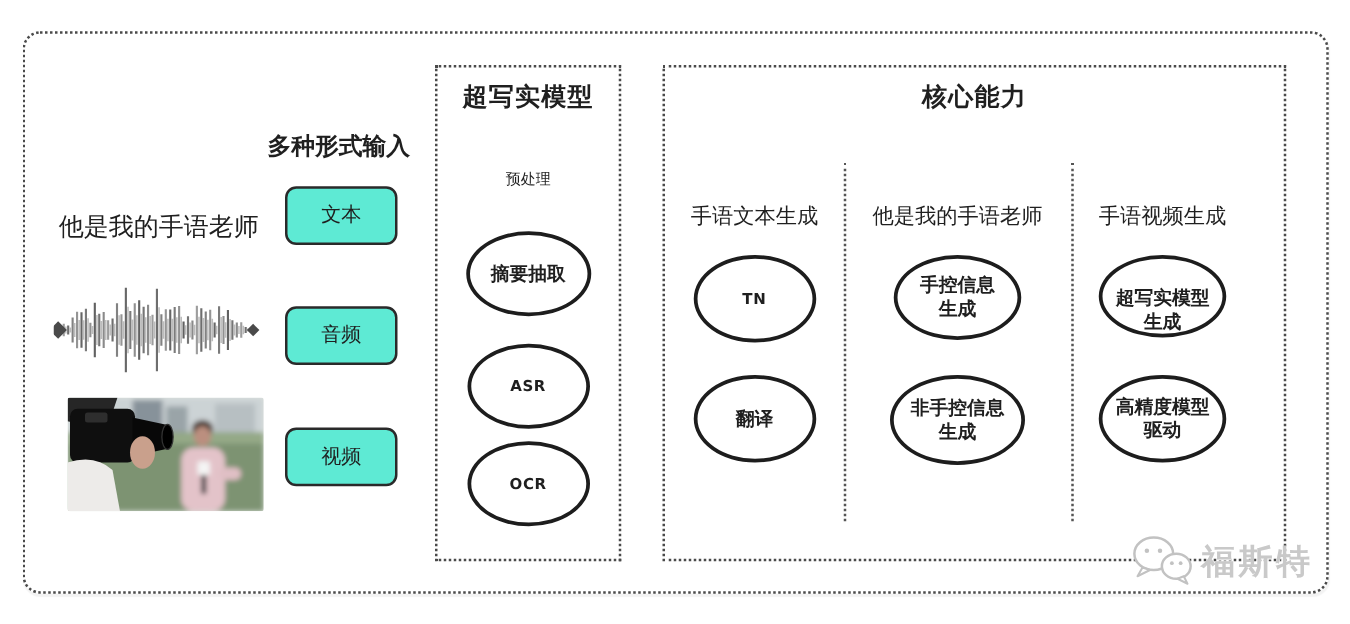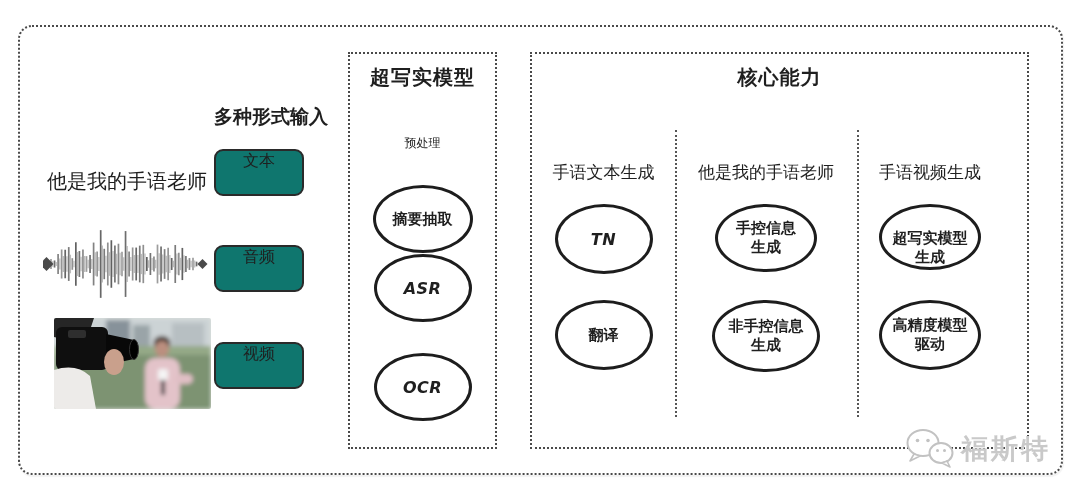--- a/index.html
+++ b/index.html
@@ -7,25 +7,25 @@
   .stage{position:relative;width:1080px;height:499px;background:#fff;}
   .frame{position:absolute;left:18px;top:25px;width:1041px;height:446px;
     border:2px dotted #4a4a4a;border-radius:14px;box-shadow:1px 2px 1px rgba(0,0,0,0.05);}
   .dashed-box{position:absolute;border:2px dotted #4a4a4a;background:transparent;}
   .box-title{position:absolute;top:10px;left:0;width:100%;text-align:center;
     font-size:20px;font-weight:700;letter-spacing:1px;}
   .sub-label{position:absolute;width:100%;text-align:center;font-size:12px;font-weight:500;}
   .ellipse{position:absolute;border:3px solid #1d1d1d;border-radius:50%;
     display:flex;align-items:center;justify-content:center;background:#fff;}
   .node-label{font-size:15px;font-weight:600;line-height:19px;text-align:center;white-space:pre-line;}
-  .node-label.latin{font-size:16px;letter-spacing:0.5px;font-style:italic;}
+  .node-label.latin{font-size:12px;letter-spacing:0.5px;}
   .input-heading{position:absolute;left:214px;top:104px;width:130px;font-size:19px;font-weight:600;}
   .sentence{position:absolute;left:47px;top:168px;width:170px;font-size:20px;font-weight:400;letter-spacing:0px;}
-  .input-box{position:absolute;left:214px;width:86px;height:43px;border:2px solid #2a2a2a;border-radius:9px;
-    display:flex;align-items:flex-start;justify-content:center;background:#0f766e;}
+  .input-box{position:absolute;left:228px;width:86px;height:43px;border:2px solid #2a2a2a;border-radius:9px;
+    display:flex;align-items:center;justify-content:center;background:#5eead4;}
   .input-box span{font-size:16px;font-weight:500;}
   .wave{position:absolute;left:43px;top:228px;width:165px;height:72px;}
   .thumb{position:absolute;left:54px;top:318px;width:157px;height:91px;border-radius:2px;overflow:hidden;}
   .col-header{position:absolute;top:107px;left:0;width:100%;text-align:center;font-size:17px;font-weight:400;}
   .col{position:absolute;top:0;height:100%;}
   .sep{position:absolute;top:76px;height:287px;width:0;border-left:2px dotted #555;}
   .watermark{position:absolute;left:903px;top:428px;display:flex;align-items:center;gap:4px;z-index:5;}
   .watermark-text{font-size:27px;font-weight:700;color:#c9c9c9;letter-spacing:3px;
     text-shadow:0 1px 0 #ffffff;}
   .center-h{left:50%;transform:translateX(-50%);}
@@ -173,21 +173,21 @@
     <span>视频</span>
   </div>
 
   <div class="dashed-box" style="left:348px;top:52px;width:145px;height:393px;">
     <div class="box-title">超写实模型</div>
     <div class="sub-label" style="top:81px">预处理</div>
 
     <div class="ellipse center-h" style="top:131px;width:94px;height:62px;">
       <span class="node-label">摘要抽取</span>
     </div>
-    <div class="ellipse center-h" style="top:200px;width:92px;height:62px;">
+    <div class="ellipse center-h" style="top:221px;width:92px;height:62px;">
       <span class="node-label latin">ASR</span>
     </div>
     <div class="ellipse center-h" style="top:299px;width:92px;height:62px;">
       <span class="node-label latin">OCR</span>
     </div>
   </div>
 
   <div class="dashed-box" style="left:530px;top:52px;width:495px;height:393px;">
     <div class="box-title">核心能力</div>
 

